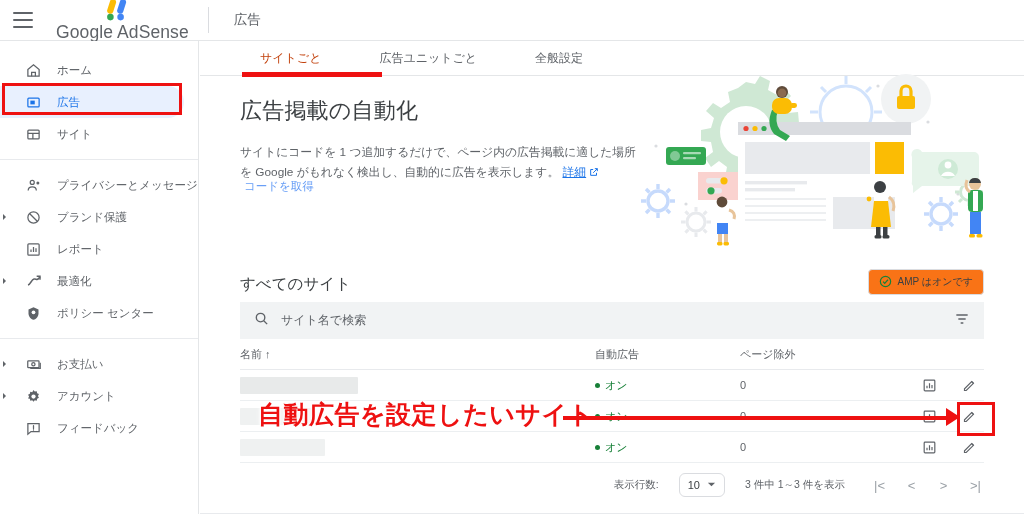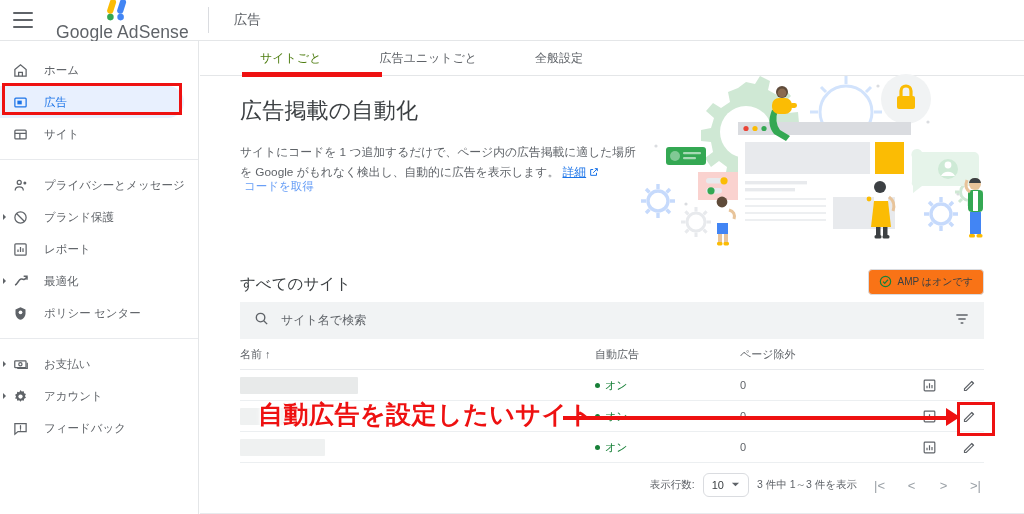--- a/index.html
+++ b/index.html
@@ -30,21 +30,21 @@
   
   .sidebar {
     position: absolute; top: 41px; left: 0; width: 199px; height: 473px;
     background: #fff; border-right: 1px solid #e4e6e8;
     padding-top: 7px;
   }
   .nav-group { padding: 6px 0; }
   .nav-sep { height: 1px; background: #e8eaed; margin: 3px 0; }
   .nav-item {
     position: relative; display: flex; align-items: center;
-    height: 32px; padding-left: 12px; cursor: pointer;
+    height: 32px; padding-left: 25px; cursor: pointer;
     font-size: 11.5px; color: #5f6368;
     border-top-right-radius: 16px; border-bottom-right-radius: 16px;
     margin-right: 14px;
   }
   .nav-item.active { background: #e8f0fe; color: #1a73e8; }
   .nav-item .caret {
     position: absolute; left: 3px; width: 0; height: 0;
     border-left: 3.5px solid #5f6368;
     border-top: 3px solid transparent; border-bottom: 3px solid transparent;
   }
@@ -60,21 +60,21 @@
   }
 
   
   .main { position: absolute; top: 41px; left: 200px; width: 824px; height: 473px;
     background: #fff; }
 
   .tabs { position: relative; height: 35px; border-bottom: 1px solid #e4e6e8;
     display: flex; align-items: center; padding-left: 60px; }
   .tab { font-size: 12px; color: #5f6368; cursor: pointer;
     height: 35px; display: flex; align-items: center; margin-right: 58px; white-space: nowrap; }
-  .tab.active { color: #4d7c0f; }
+  .tab.active { color: #c2410c; }
   .anno-tab-underline {
     position: absolute; left: 42px; bottom: -2px; width: 140px; height: 5px;
     background: #ee1111; z-index: 30;
   }
 
   
   .promo { position: relative; height: 175px; }
   .promo-text { position: absolute; left: 40px; top: 20px; width: 400px; }
   .promo-h1 { font-size: 22px; color: #3c4043; font-weight: 400; letter-spacing: .2px; }
   .promo-p { margin-top: 16px; font-size: 11.8px; line-height: 1.72; color: #5f6368; }
@@ -112,21 +112,21 @@
     border-bottom: 1px solid #eceff1; font-size: 11px; color: #5f6368; }
   .redact { height: 17px; background: #e8eaea; border-radius: 1px; }
   .redact.b { background: #eff1f1; }
   .onbadge { display: flex; align-items: center; gap: 5px; color: #188038; font-size: 11px; }
   .dot { width: 5px; height: 5px; border-radius: 50%; background: #188038; }
   .icobtn { width: 18px; height: 18px; cursor: pointer; display: flex;
     align-items: center; justify-content: center; }
 
   
   .pager { display: flex; align-items: center; justify-content: flex-end;
-    gap: 8px; height: 44px; padding-right: 42px; font-size: 10.5px; color: #5f6368; }
+    gap: 20px; height: 44px; padding-right: 42px; font-size: 10.5px; color: #5f6368; }
   .pg-select { display: flex; align-items: center; gap: 7px;
     border: 1px solid #dadce0; border-radius: 6px; height: 24px; padding: 0 8px;
     font-size: 11px; color: #3c4043; cursor: pointer; background:#fff; }
   .pg-arrows { display: flex; align-items: center; gap: 19px; margin-left: 8px; }
   .pg-arrow { color: #9aa0a6; font-size: 13px; cursor: pointer; width: 13px; text-align: center; }
 
   
   .anno-layer { position: absolute; inset: 0; pointer-events: none; z-index: 50; }
   .anno-text {
     position: absolute; left: 258px; top: 398px;

